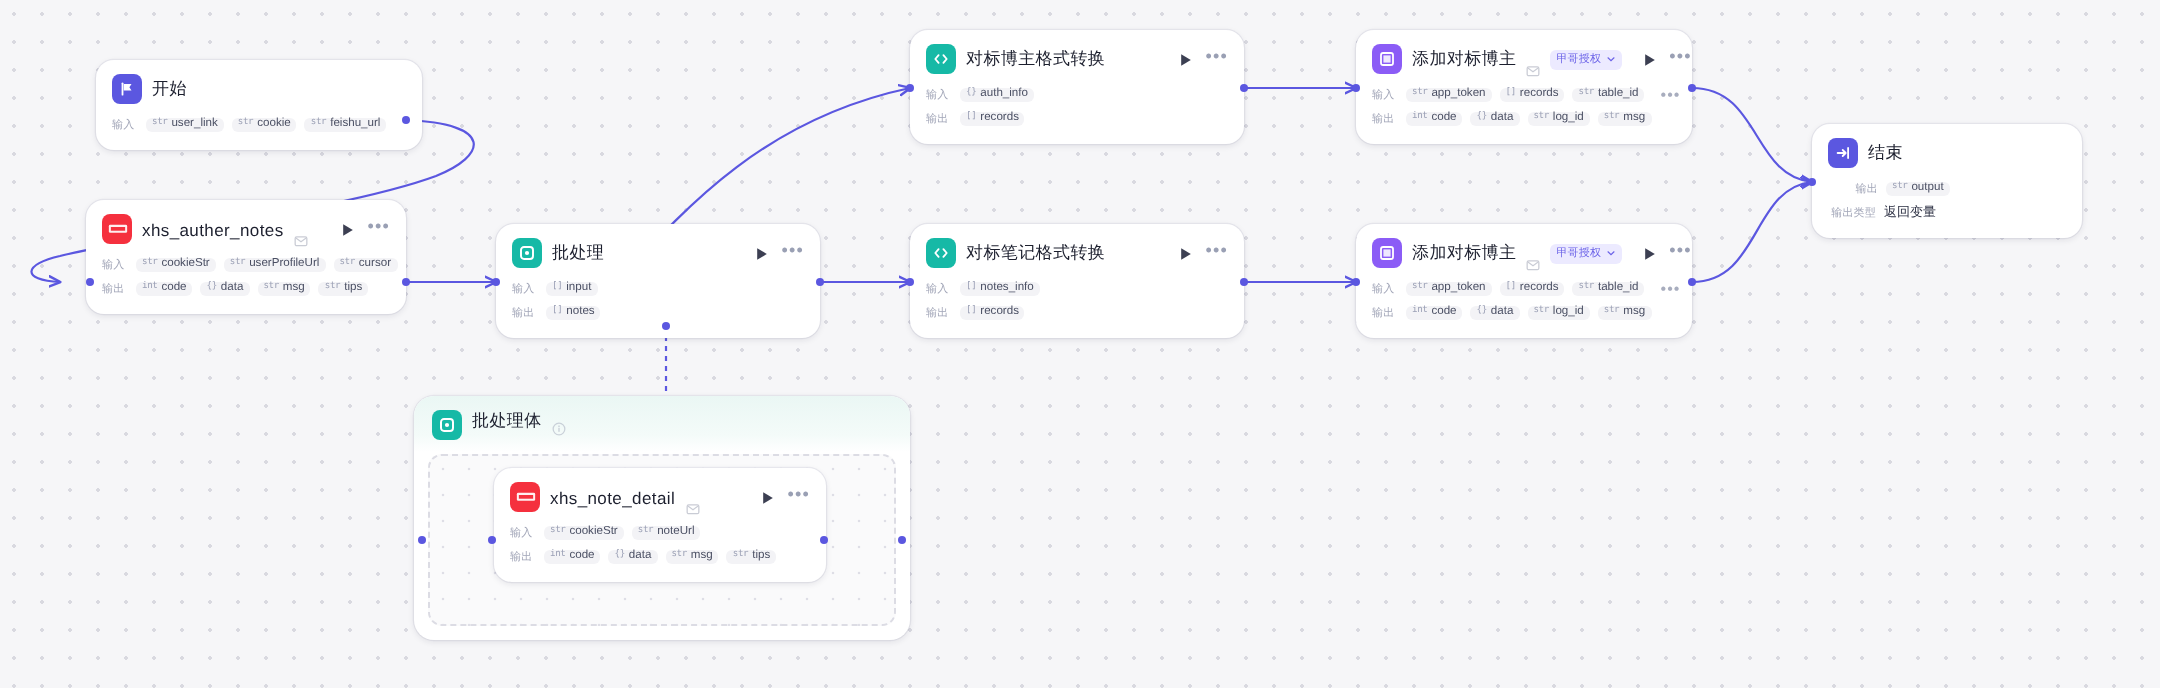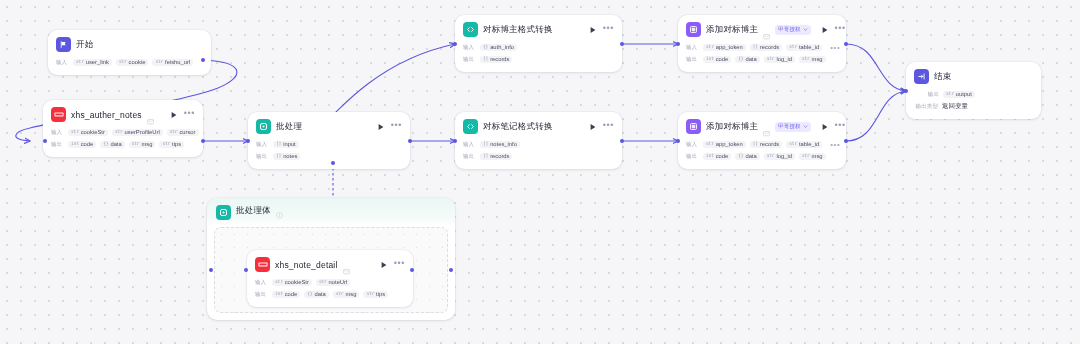--- a/index.html
+++ b/index.html
@@ -245,21 +245,21 @@
       <span class="mini-ic">
         <svg width="7" height="7" viewBox="0 0 12 12">
             <circle cx="6" cy="6" r="5" fill="none" stroke="#9aa0b4" stroke-width="1.1"></circle>
             <rect x="5.4" y="5" width="1.2" height="3.4" fill="#9aa0b4"></rect>
             <rect x="5.4" y="3" width="1.2" height="1.3" fill="#9aa0b4"></rect>
           </svg>
       </span>
     </div>
     <div class="group-body"></div>
 
-    <div class="node" style="left:40px;top:52px;width:166px;">
+    <div class="node" style="left:40px;top:36px;width:166px;">
       <div class="node-head">
         <span class="nicon" style="background:#f5303e;">
           <svg width="10" height="7" viewBox="0 0 14 9">
               <rect x="0.6" y="1.6" width="12.8" height="5.6" rx="1" fill="#fff" opacity=".92"></rect>
               <rect x="2" y="3.1" width="10" height="2.6" fill="#f5303e"></rect>
             </svg>
         </span>
         <span class="ntitle">xhs_note_detail</span>
         <span class="mini-ic">
           <svg width="7" height="7" viewBox="0 0 12 12">

